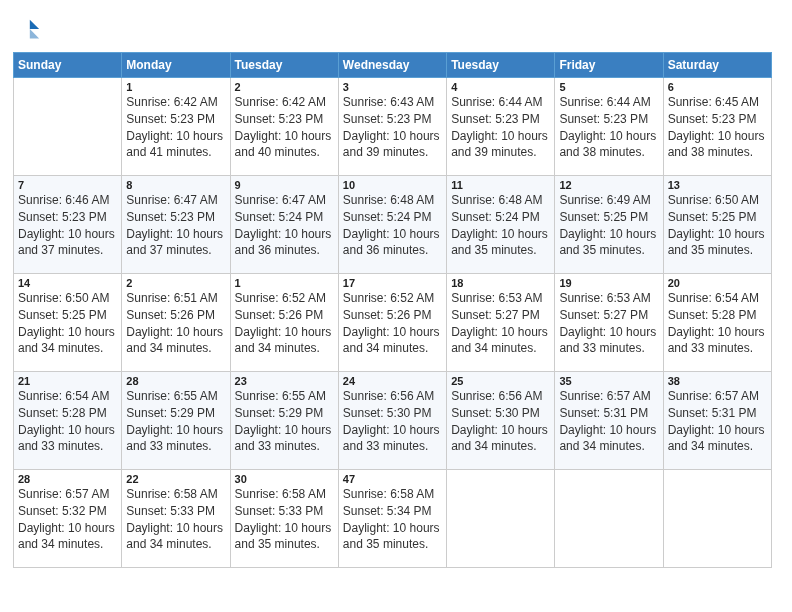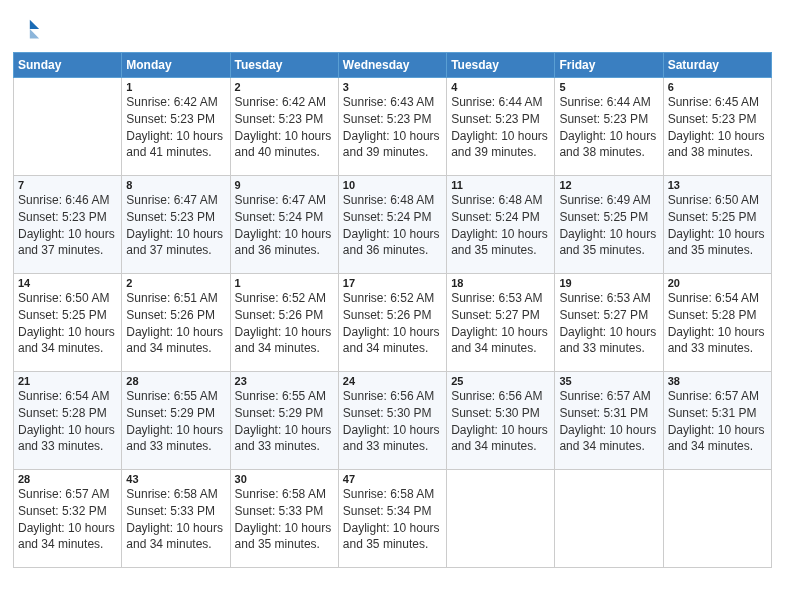--- a/index.html
+++ b/index.html
@@ -246,21 +246,21 @@
             <span class="day-number">38</span>
             <div class="day-info">Sunrise: 6:57 AM<br>Sunset: 5:31 PM<br>Daylight: 10 hours and 34 minutes.</div>
           </td>
         </tr>
         <tr>
           <td>
             <span class="day-number">28</span>
             <div class="day-info">Sunrise: 6:57 AM<br>Sunset: 5:32 PM<br>Daylight: 10 hours and 34 minutes.</div>
           </td>
           <td>
-            <span class="day-number">43</span>
+            <span class="day-number">22</span>
             <div class="day-info">Sunrise: 6:58 AM<br>Sunset: 5:33 PM<br>Daylight: 10 hours and 34 minutes.</div>
           </td>
           <td>
             <span class="day-number">30</span>
             <div class="day-info">Sunrise: 6:58 AM<br>Sunset: 5:33 PM<br>Daylight: 10 hours and 35 minutes.</div>
           </td>
           <td>
             <span class="day-number">47</span>
             <div class="day-info">Sunrise: 6:58 AM<br>Sunset: 5:34 PM<br>Daylight: 10 hours and 35 minutes.</div>
           </td>

